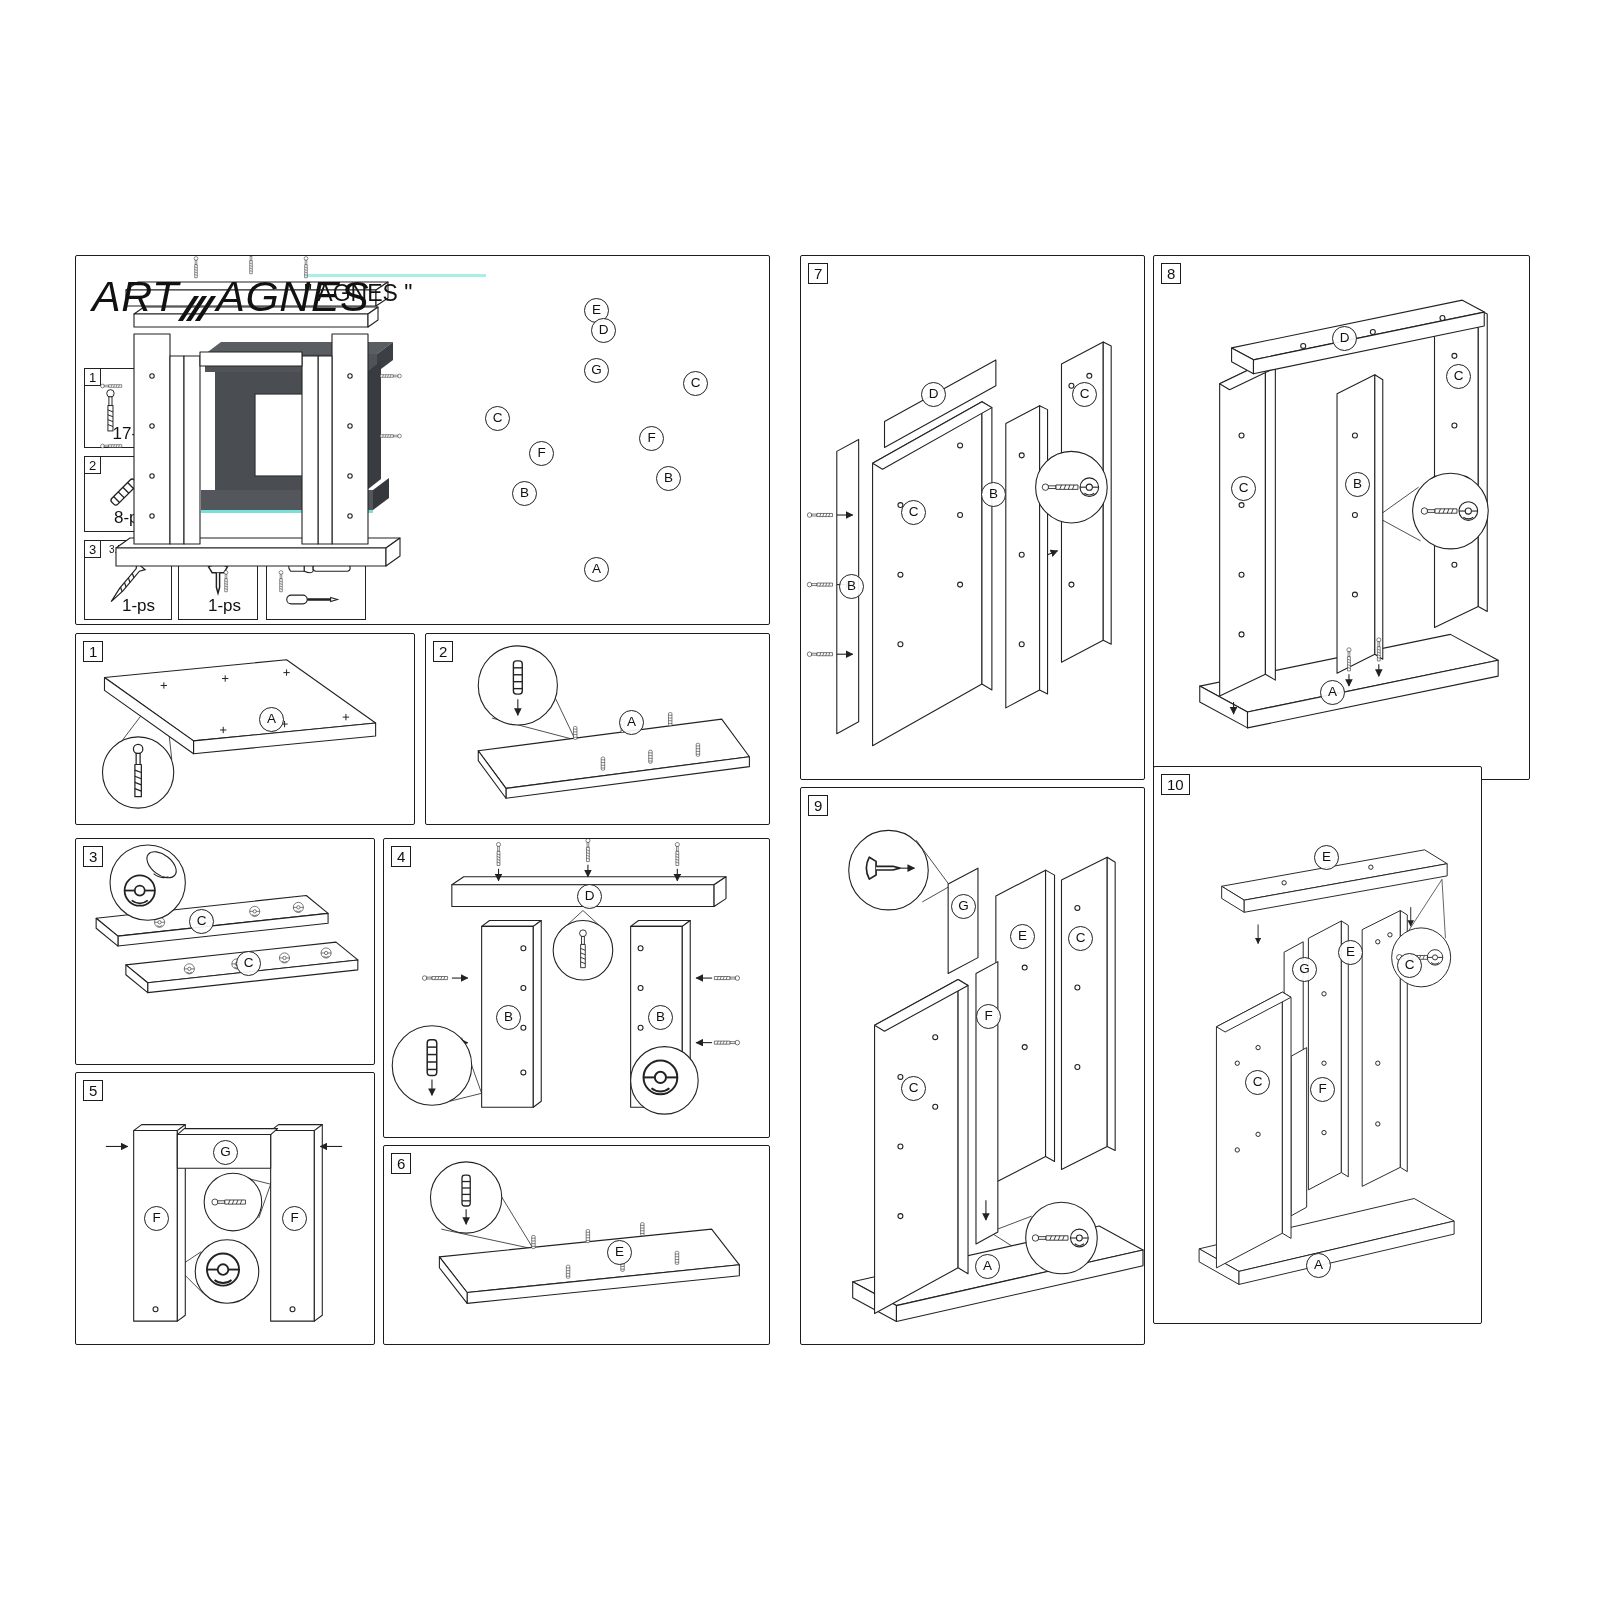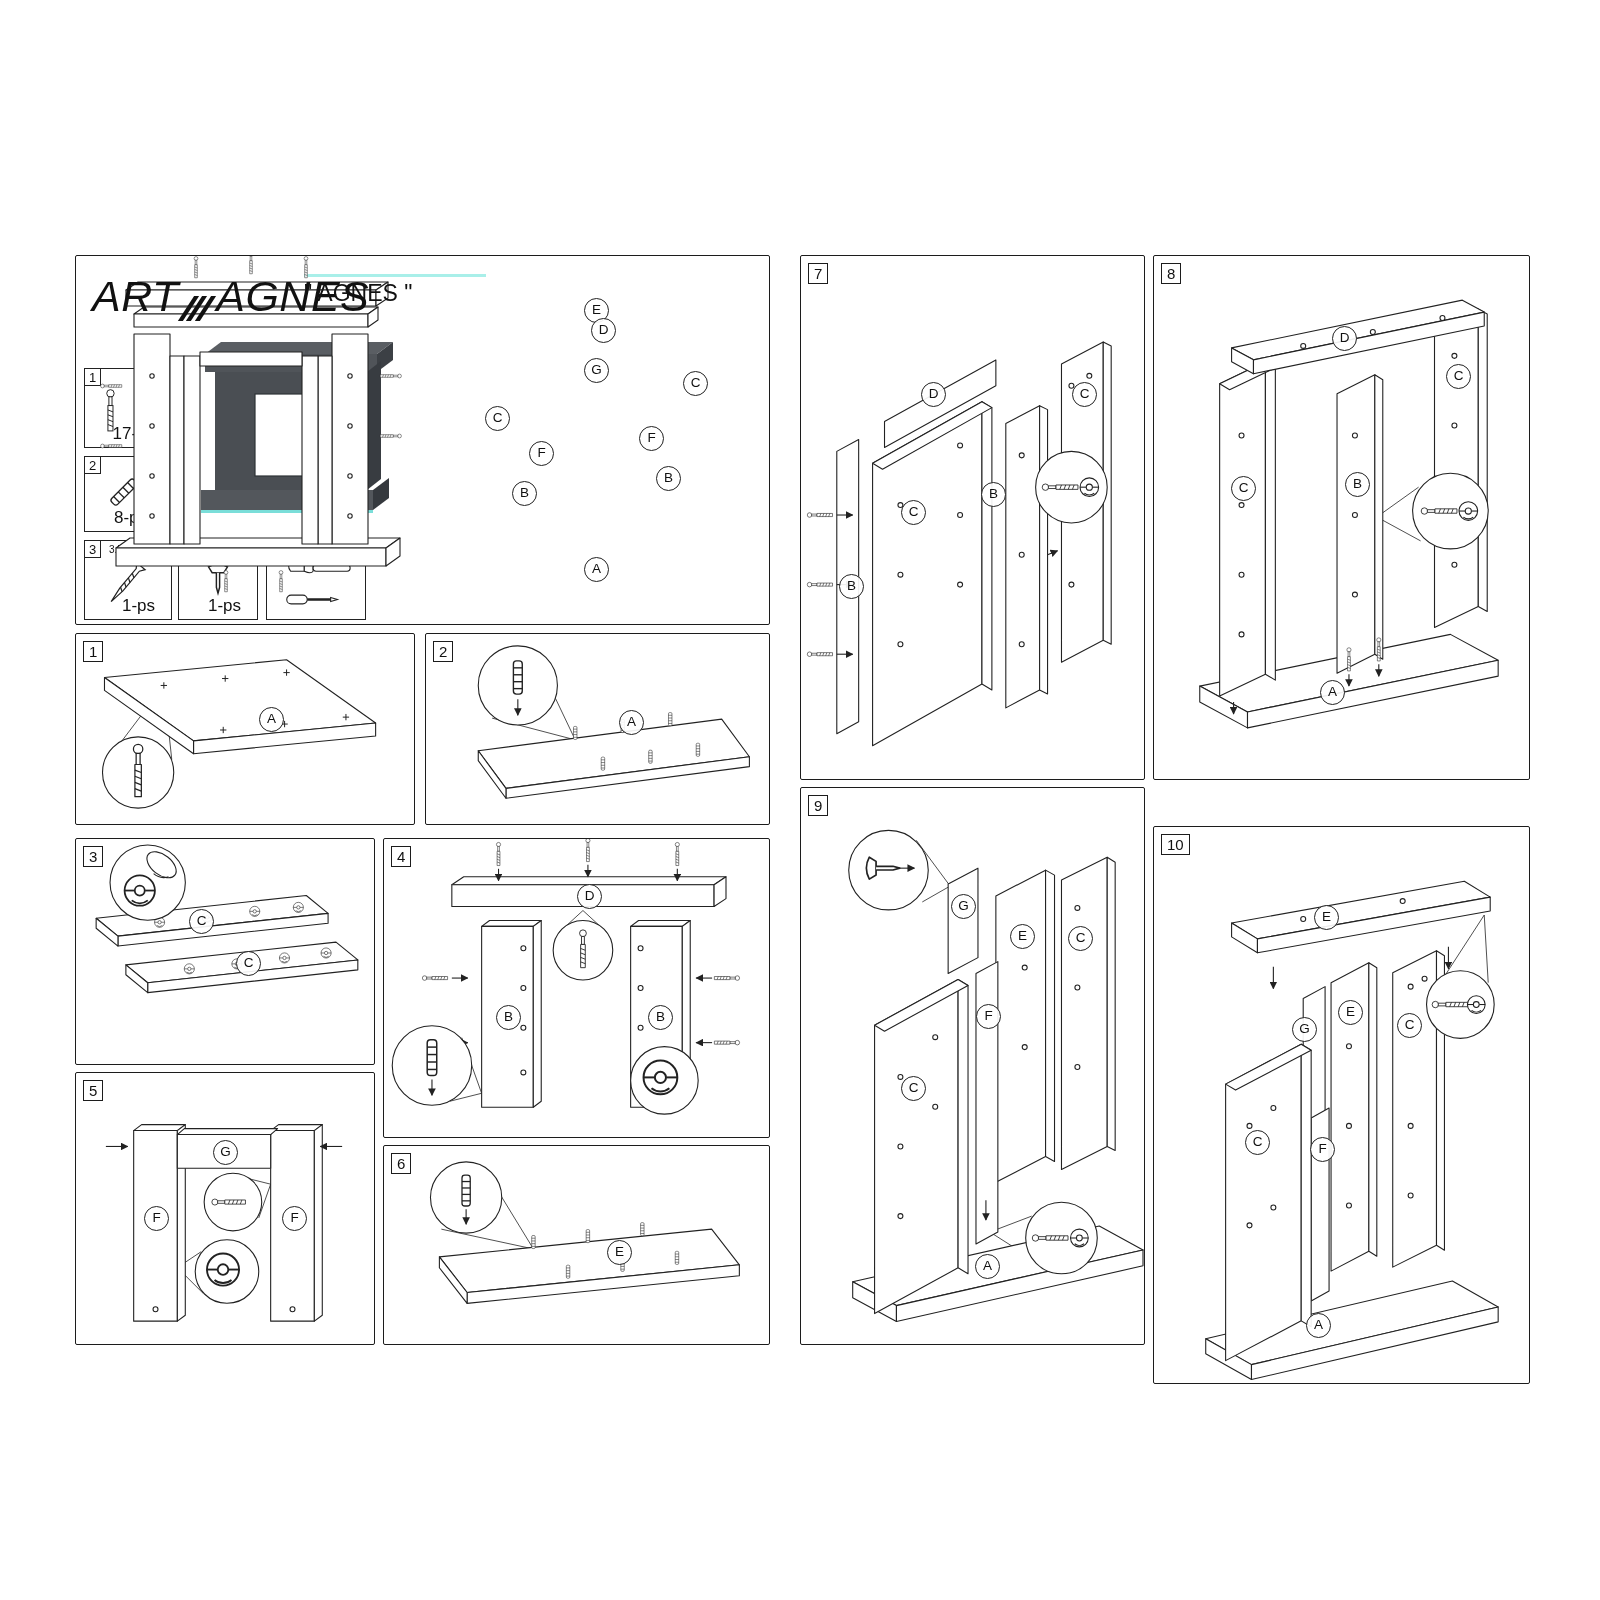--- a/index.html
+++ b/index.html
@@ -518,21 +518,21 @@
       </g>
     </svg>
     <div class="plabel" style="left:150px;top:106px">G</div>
     <div class="plabel" style="left:209px;top:136px">E</div>
     <div class="plabel" style="left:267px;top:138px">C</div>
     <div class="plabel" style="left:100px;top:288px">C</div>
     <div class="plabel" style="left:175px;top:216px">F</div>
     <div class="plabel" style="left:174px;top:466px">A</div>
   </section>
 
-  <section class="panel" style="left:1153px;top:826px;width:377px;height:558px">
+  <section class="panel" style="left:1153px;top:766px;width:329px;height:558px">
     <div class="step-num">10</div>
     <svg class="psvg" viewBox="0 0 377 558">
       <g stroke="#222" stroke-width="1.1" fill="#fff" stroke-linejoin="round">
         <line x1="332" y1="88" x2="284" y2="162" stroke-width=".8"></line>
         <line x1="332" y1="88" x2="336" y2="156" stroke-width=".8"></line>
         <polygon points="52,514 300,456 346,482 98,540"></polygon>
         <polygon points="52,514 98,540 98,555 52,529"></polygon>
         <polygon points="98,540 346,482 346,497 98,555"></polygon>
         <polygon points="150,172 172,160 172,436 150,448"></polygon>
         <polygon points="178,156 216,136 216,426 178,446"></polygon>

